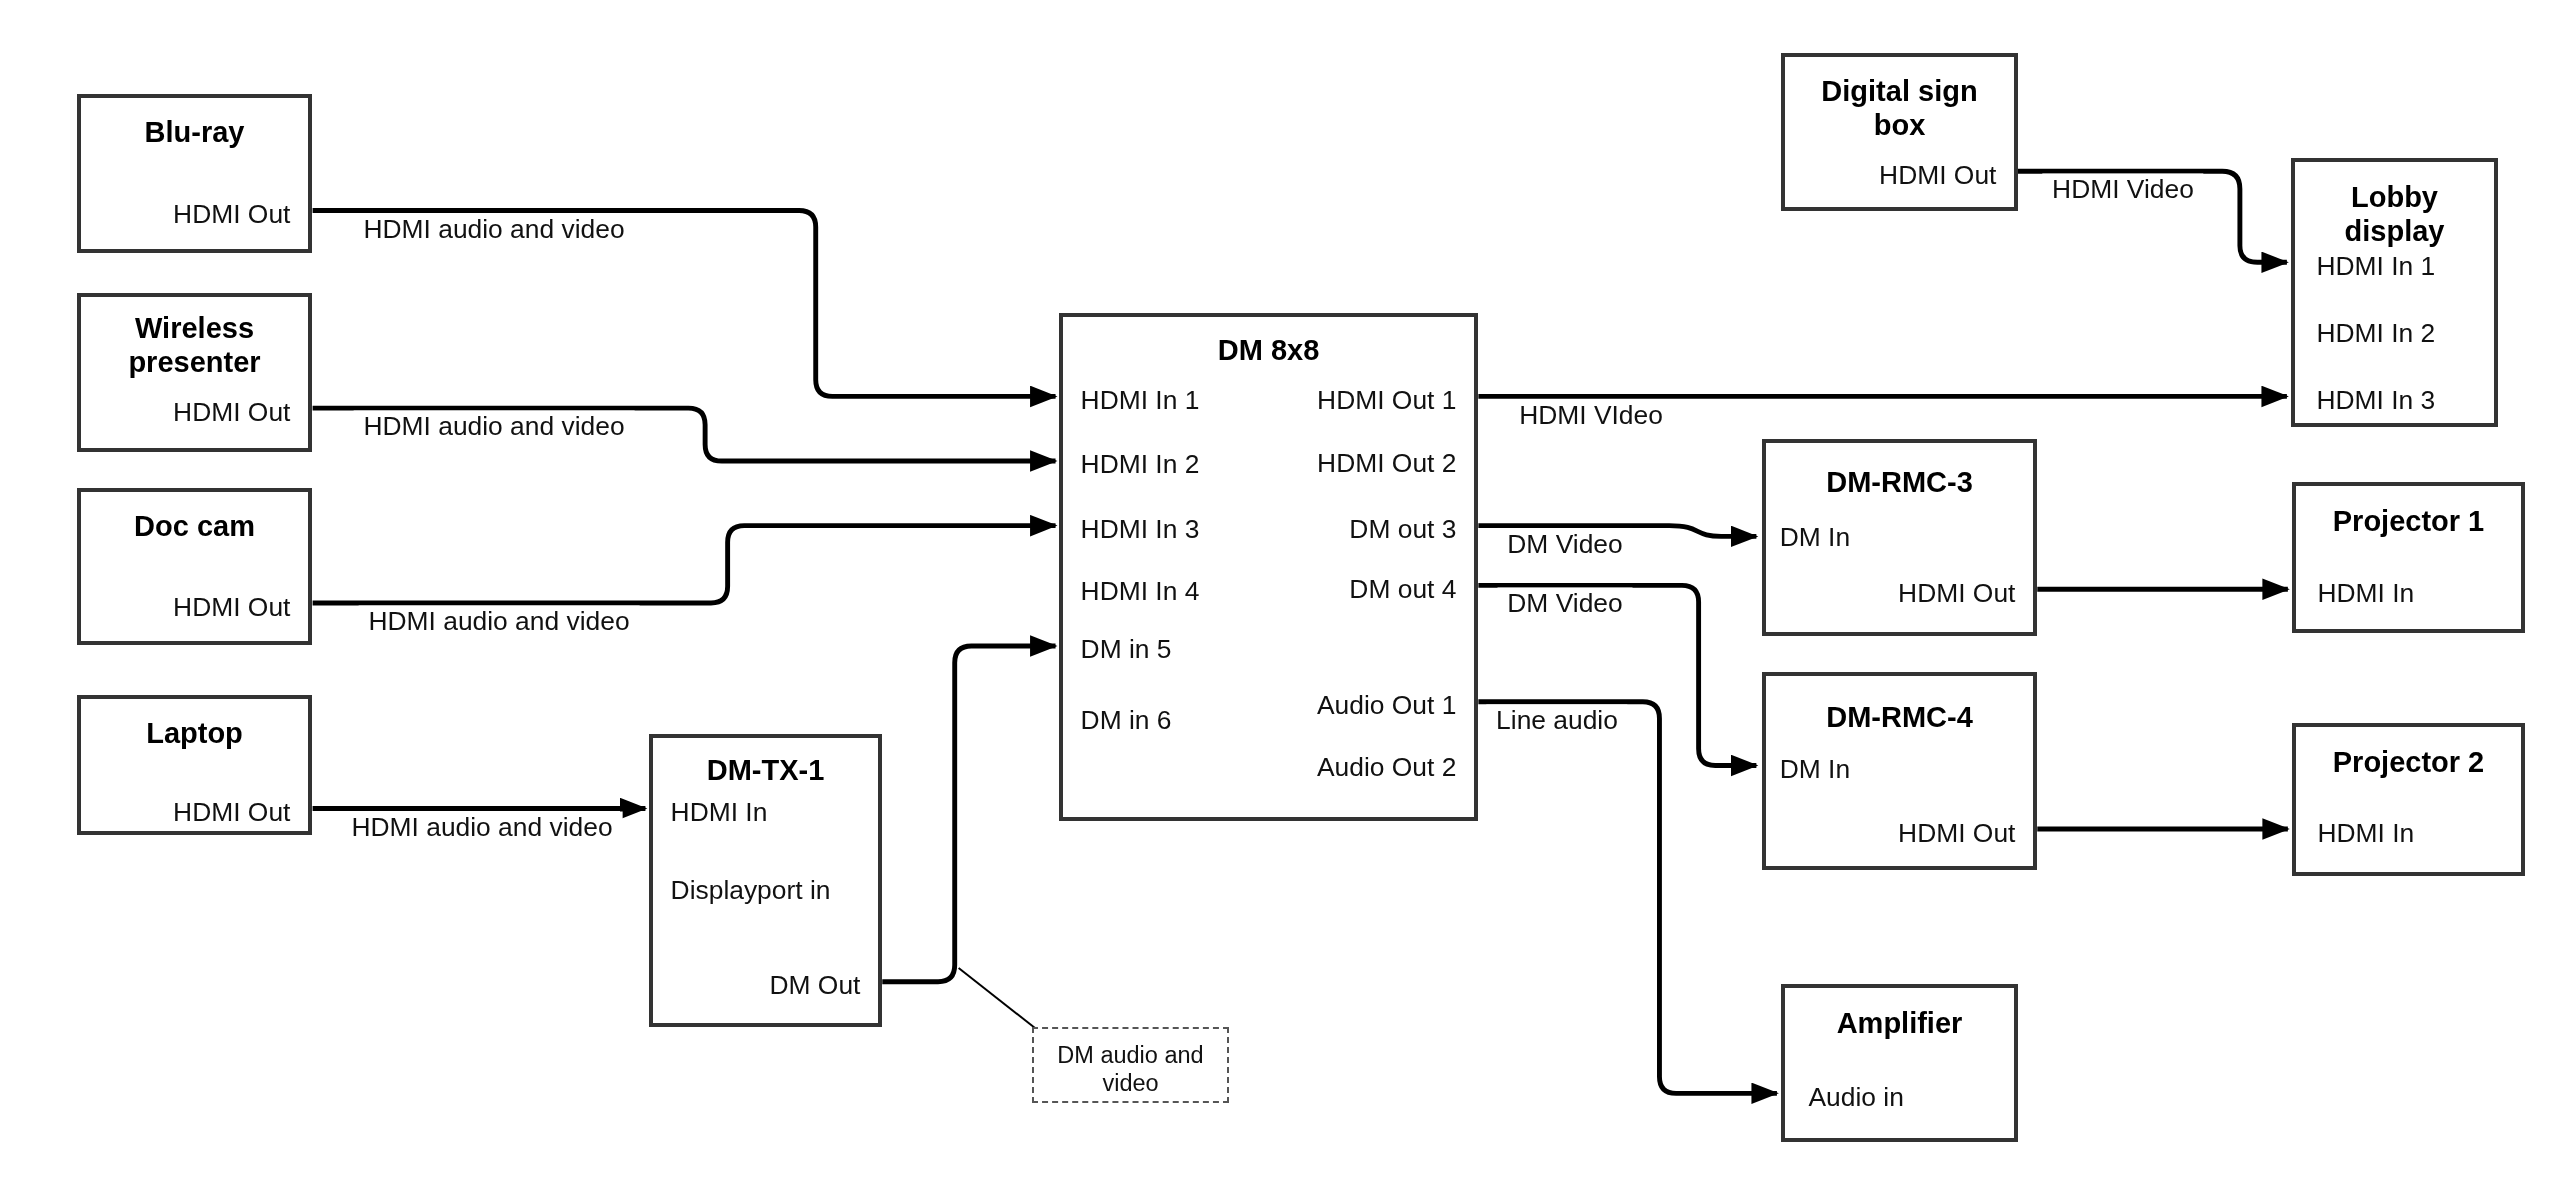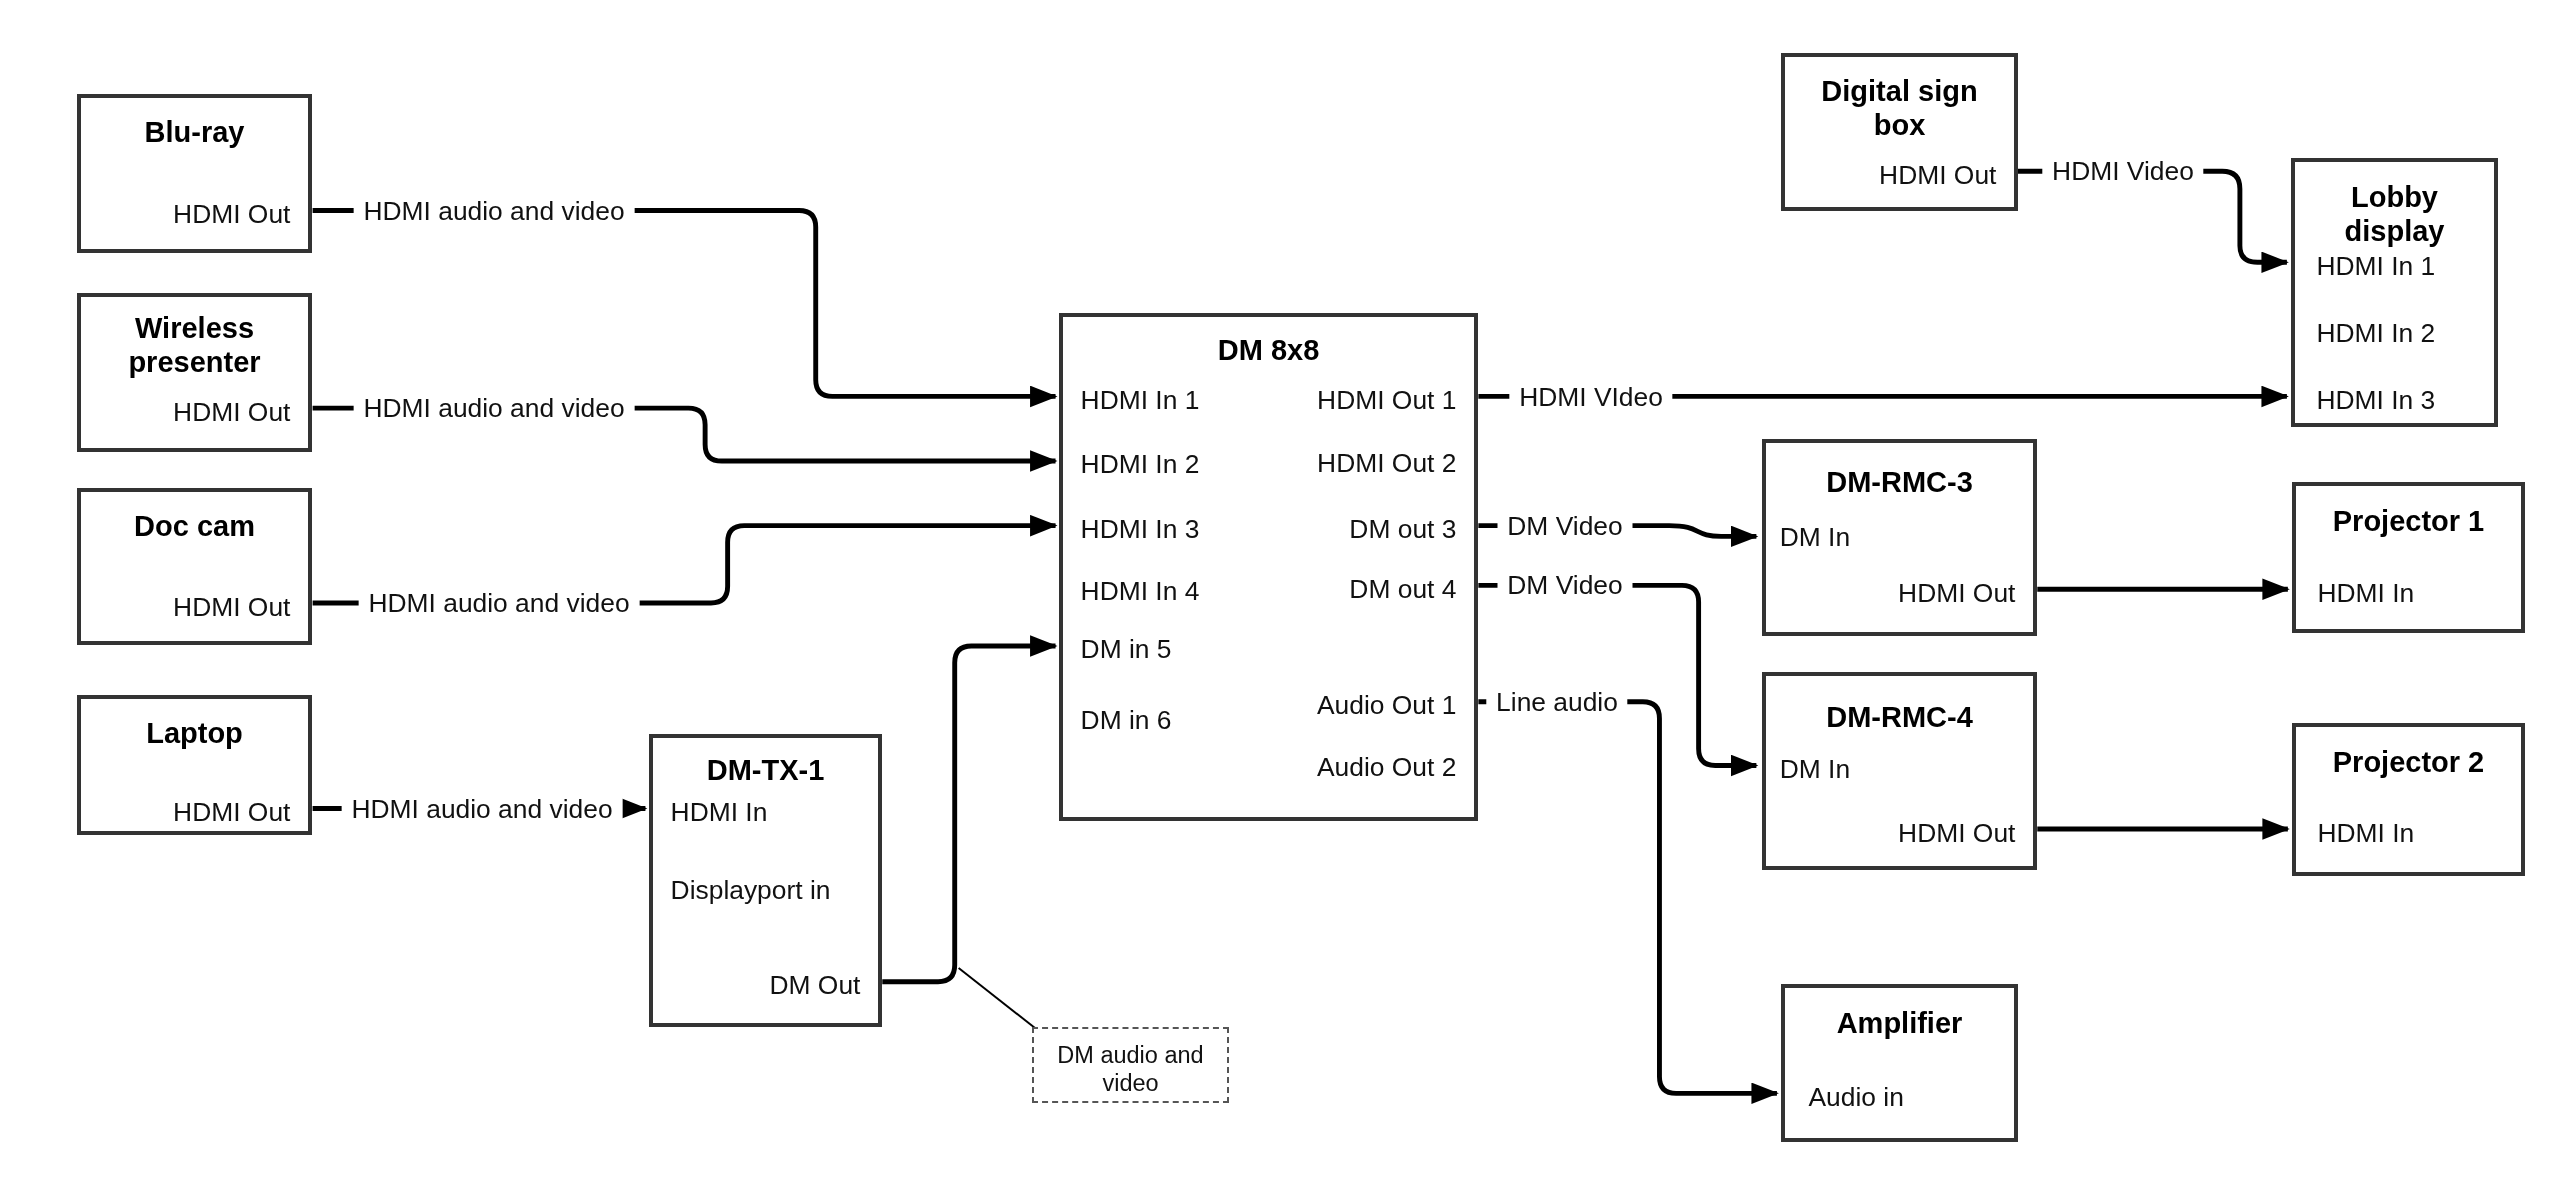--- a/index.html
+++ b/index.html
@@ -7,21 +7,21 @@
           font-family:"Liberation Sans", sans-serif;color:#111;}
   #wires{position:absolute;left:0;top:0;z-index:1;}
   .box{position:absolute;background:#ffffff;border:4.9px solid #333333;box-sizing:border-box;z-index:2;}
   .box.dashed{border:2px dashed #555555;z-index:2;}
   .title{position:absolute;left:5.9px;right:5.9px;text-align:center;font-weight:700;font-size:29px;
          line-height:34px;color:#000;}
   .port{position:absolute;font-size:26.4px;height:33px;line-height:33px;white-space:nowrap;color:#111;}
   .port.l{left:17.6px;text-align:left;}
   .port.r{right:17.6px;text-align:center;}
   .linklabel{position:absolute;transform:translate(-50%,-50%);background:#ffffff;padding:0 9.8px;
-             font-size:26.4px;line-height:31px;white-space:nowrap;color:#111;z-index:3;}
+             font-size:26.4px;line-height:31px;white-space:nowrap;color:#111;z-index:3;margin-top:18px;}
   .calloutbox{position:absolute;display:flex;align-items:flex-end;justify-content:center;
               text-align:center;font-size:23.5px;line-height:28px;padding:3.9px 9.8px;}
 </style>
 </head>
 <body>
 
 <div id="canvas">
 
   <svg id="wires" width="2576" height="1201" viewBox="0 0 2631 1227">
     <defs>

